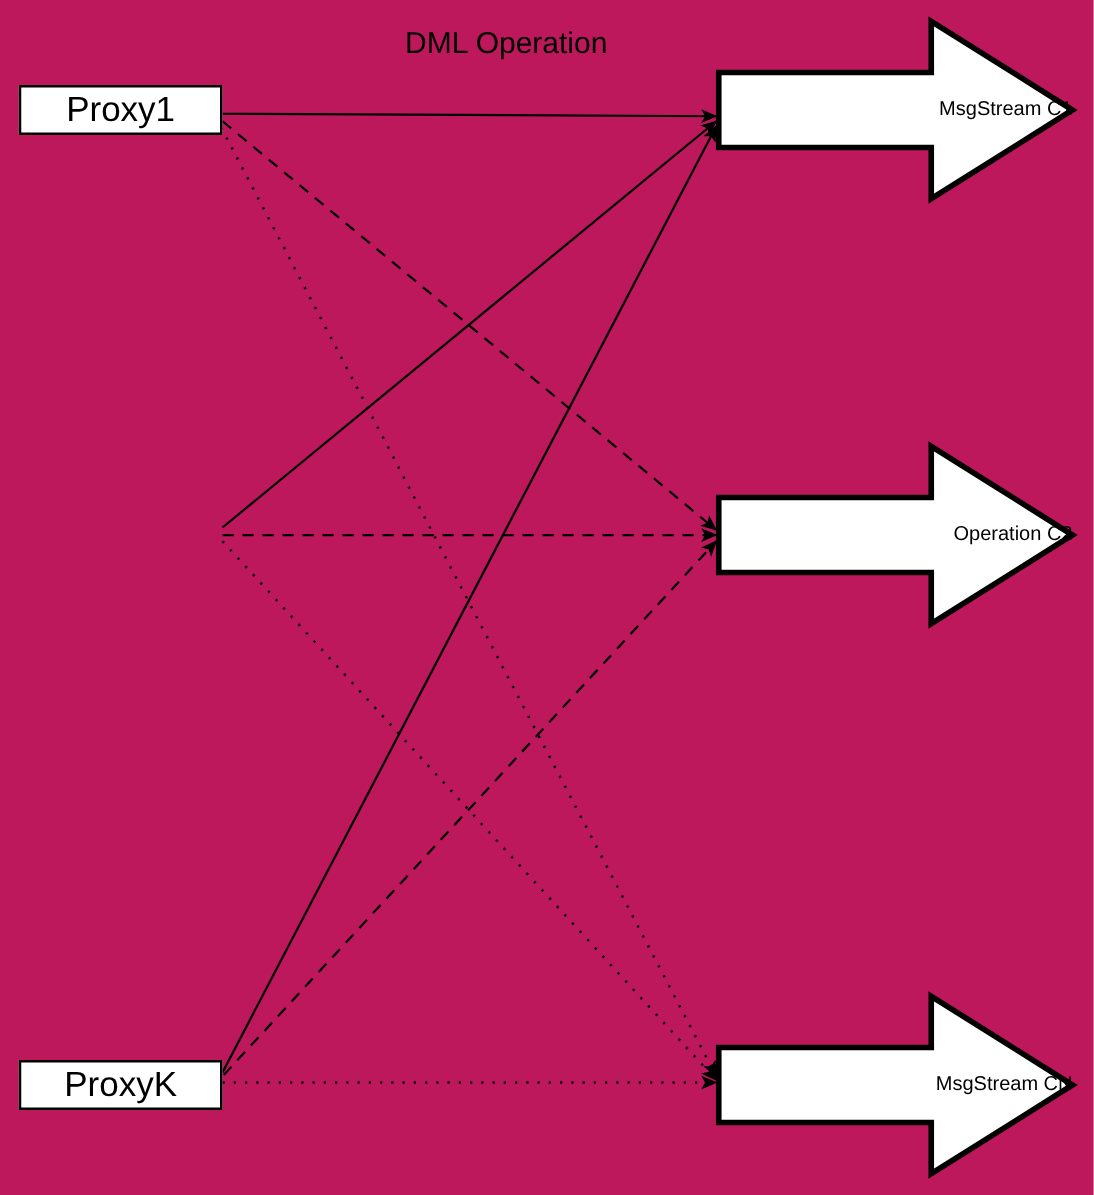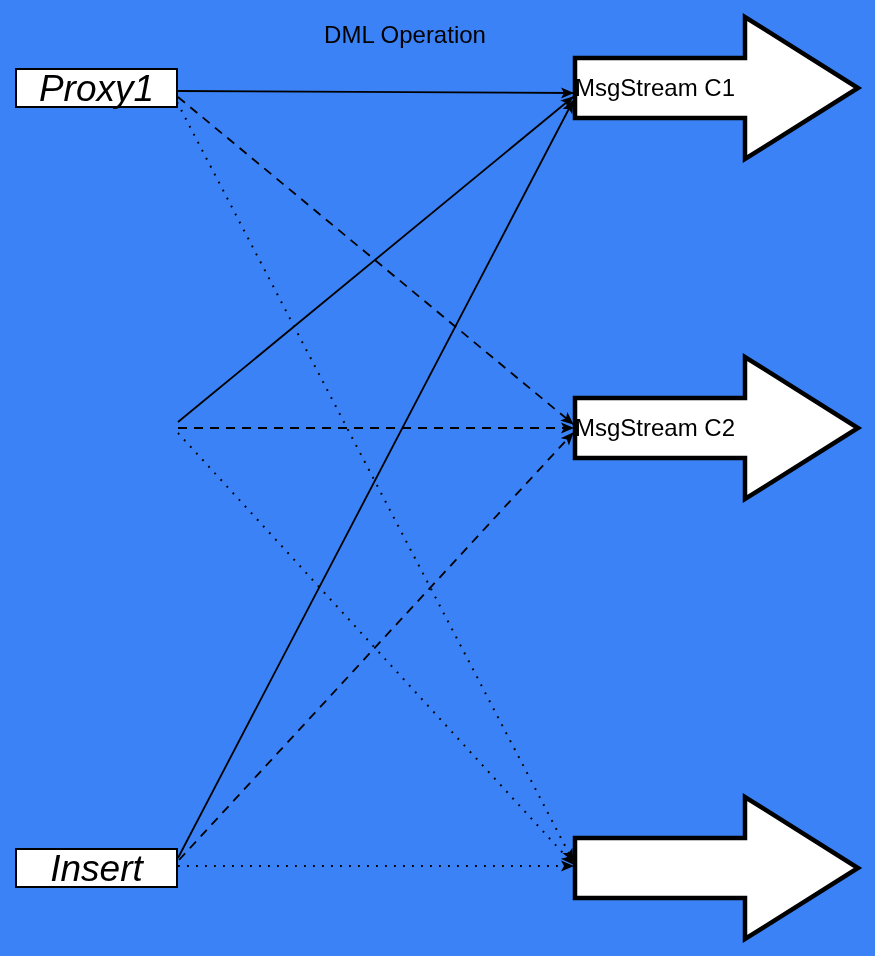--- a/index.html
+++ b/index.html
@@ -5,21 +5,21 @@
   html, body {
     margin: 0;
     padding: 0;
     background: #ffffff;
     font-family: "Liberation Sans", sans-serif;
   }
   .canvas {
     position: relative;
     width: 875px;
     height: 956px;
-    background: #3b82f6;
+    background: #be185d;
     overflow: hidden;
   }
   .layer {
     position: absolute;
     left: 0;
     top: 0;
   }
   .edge {
     fill: none;
     stroke: #000000;
@@ -37,33 +37,32 @@
     position: absolute;
     left: 15px;
     width: 163px;
     height: 40px;
     box-sizing: border-box;
     background: #ffffff;
     border: 2.5px solid #000000;
     display: flex;
     align-items: center;
     justify-content: center;
-    font-size: 37px;
+    font-size: 28px;
     color: #000000;
     line-height: 1;
-    font-style: italic;
   }
   .stream-label {
     position: absolute;
     left: 575px;
     width: 283px;
     height: 30px;
     line-height: 30px;
-    text-align: left;
-    font-size: 24px;
+    text-align: right;
+    font-size: 16px;
     color: #000000;
   }
   .note {
     position: absolute;
     left: 280px;
     top: 23px;
     width: 250px;
     text-align: center;
     font-size: 24px;
     line-height: 23px;
@@ -104,19 +103,20 @@
   </svg>
 
   <div class="note">
     <div>DML Operation</div>
   </div>
 
   <div class="proxy" style="top:68px">
     <span>Proxy1</span>
   </div>
   <div class="proxy" style="top:848px">
-    <span>Insert</span>
+    <span>ProxyK</span>
   </div>
 
   <div class="stream-label" style="top:73px">MsgStream C1</div>
-  <div class="stream-label" style="top:413px">MsgStream C2</div>
+  <div class="stream-label" style="top:413px">Operation C2</div>
+  <div class="stream-label" style="top:853px">MsgStream CN</div>
 
 </div>
 
 </body></html>

